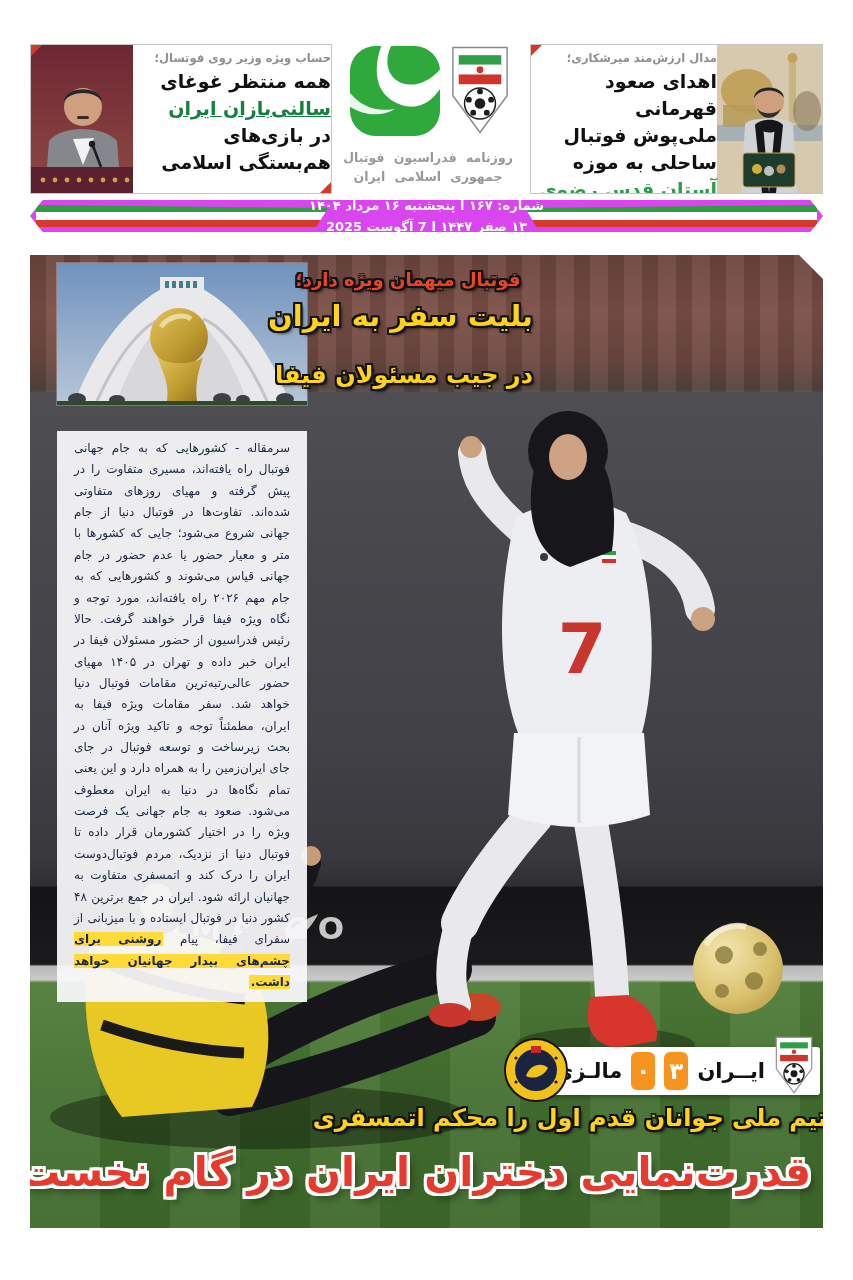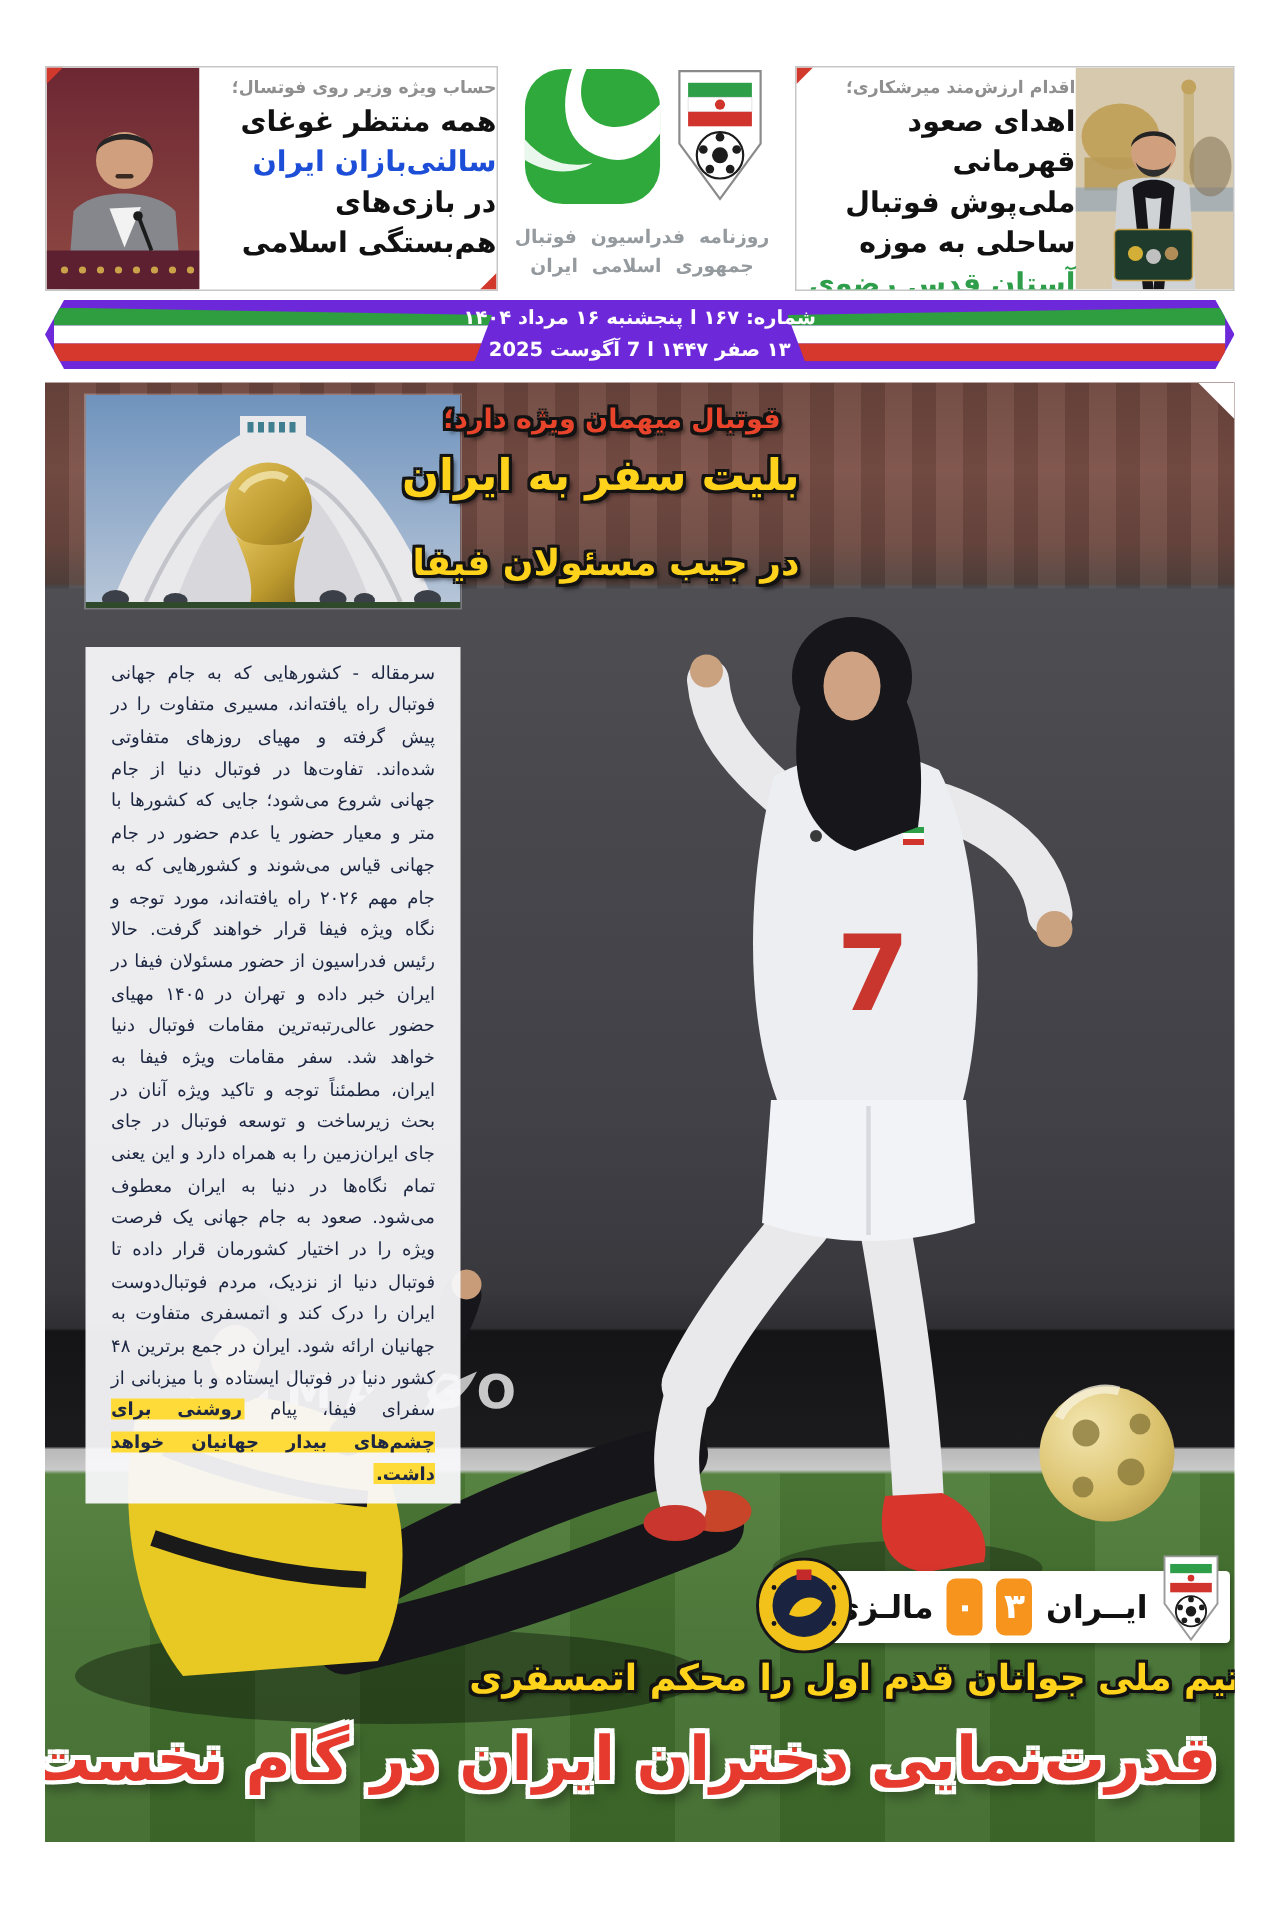--- a/index.html
+++ b/index.html
@@ -8,35 +8,35 @@
         font-family:"DejaVu Sans",sans-serif;direction:rtl;overflow:hidden;}
 
   
   .hbox{position:absolute;top:44px;height:150px;background:#fff;border:1px solid #c6c6c6;
         display:flex;flex-direction:row;overflow:hidden;}
   .hbox-left{left:30px;width:302px;}
   .hbox-right{left:530px;width:293px;}
   .hbox .txt{flex:1;text-align:right;padding-top:5px;line-height:1.42;}
   .kicker-sm{font-size:11.5px;font-weight:bold;color:#8f8f8f;margin-bottom:2px;}
   .hline{font-size:19px;font-weight:bold;color:#111;}
-  .hline.red{color:#1d4ed8;}
+  .hline.red{color:#15803d;text-decoration:underline;}
   .hline.green{color:#2e9e4a;}
   .corner{position:absolute;width:0;height:0;}
   .corner.tl{top:0;left:0;border-top:11px solid #d0392c;border-right:11px solid transparent;}
   .corner.br{bottom:0;right:0;border-bottom:11px solid #d0392c;border-left:11px solid transparent;}
 
   
   .masthead{position:absolute;left:336px;top:44px;width:184px;height:150px;
             display:flex;flex-direction:column;align-items:center;}
   .logos{display:flex;flex-direction:row-reverse;align-items:flex-start;gap:9px;height:102px;}
   .mast-text{font-size:12.5px;font-weight:bold;color:#949a9e;text-align:center;
              line-height:1.55;word-spacing:5px;margin-top:2px;}
 
   
-  .datebar{position:absolute;left:30px;top:200px;width:793px;height:46px;background:#6d28d9;
+  .datebar{position:absolute;left:30px;top:200px;width:793px;height:32px;background:#d946ef;
            clip-path:polygon(0 50%,1.6% 0,98.4% 0,100% 50%,98.4% 100%,1.6% 100%);}
   .stripes{position:absolute;top:5px;bottom:5px;width:292px;display:flex;flex-direction:column;}
   .stripes div{flex:1;}
   .stripes .g{background:#2e9e41;} .stripes .w{background:#ffffff;} .stripes .r{background:#d6382e;}
   .stripes.sl{left:6px;clip-path:polygon(0 0,100% 14%,96% 100%,0 100%);}
   .stripes.sr{right:6px;clip-path:polygon(0 14%,100% 0,100% 100%,4% 100%);}
   .datetext{position:absolute;left:0;right:0;top:0;bottom:0;display:flex;flex-direction:column;
             justify-content:center;align-items:center;color:#fff;font-weight:bold;font-size:13px;line-height:1.65;}
 
   
@@ -182,21 +182,21 @@
       <path d="M66,80 L59,148 H52 L58,80 Z" fill="#15151a"></path>
       <circle cx="52" cy="57" r="15" fill="#cf9f7e"></circle>
       <path d="M37,53 C38,39 66,39 67,53 C61,43 43,43 37,53 Z" fill="#232323"></path>
       <path d="M40,63 C44,76 60,76 64,63 C60,70 44,70 40,63 Z" fill="#2e2e2e"></path>
       <rect x="26" y="108" width="52" height="34" rx="3" fill="#1f3b2b" stroke="#c9a24a" stroke-width="1"></rect>
       <circle cx="40" cy="124" r="5" fill="#d4af37"></circle>
       <circle cx="52" cy="126" r="5" fill="#c0c0c0"></circle>
       <circle cx="64" cy="124" r="4.5" fill="#b08d57"></circle>
     </svg>
     <div class="txt">
-      <div class="kicker-sm">اقدام ارزش‌مند میرشکاری؛</div>
+      <div class="kicker-sm">مدال ارزش‌مند میرشکاری؛</div>
       <div class="hline">اهدای صعود قهرمانی</div>
       <div class="hline">ملی‌پوش فوتبال</div>
       <div class="hline">ساحلی به موزه</div>
       <div class="hline green">آستان قدس رضوی</div>
     </div>
     <div class="corner tl"></div>
   </div>
 
   <div class="datebar">
     <div class="stripes sl">

